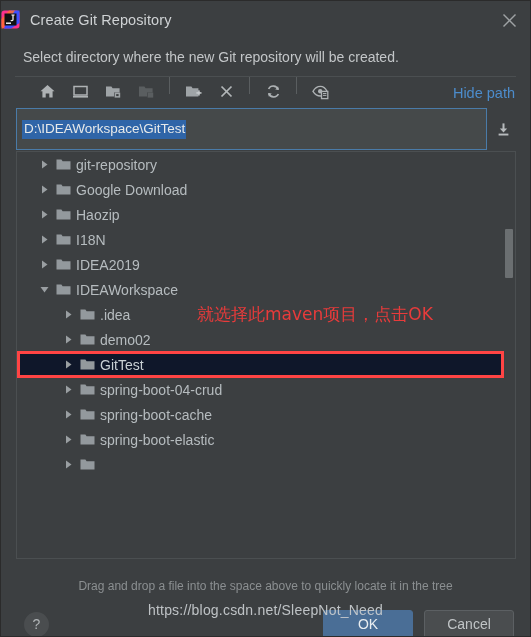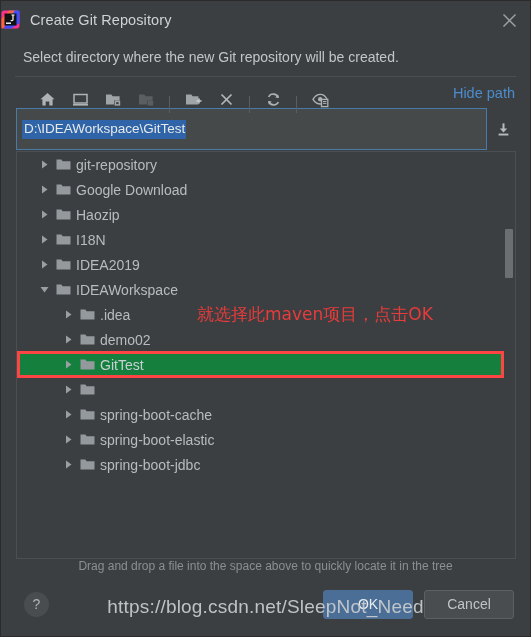--- a/index.html
+++ b/index.html
@@ -71,21 +71,21 @@
     height: 1px;
     background: #4b4f51;
     margin: 0 14px 0 14px;
   }
 
   
   .toolbar {
     position: relative;
     height: 36px;
     display: flex;
-    align-items: flex-end;
+    align-items: flex-start;
     padding-left: 31px;
   }
   .tb-icon {
     width: 30px;
     height: 28px;
     display: flex;
     align-items: center;
     justify-content: center;
     flex: none;
     margin-right: 3px;
@@ -182,21 +182,21 @@
     justify-content: center;
   }
   .row-label {
     font-size: 14px;
     color: #b6bcbf;
     white-space: nowrap;
     padding-left: 2px;
     line-height: 16px;
   }
   .row.selected {
-    background: #15803d;
+    background: #0f172a;
   }
   .row.selected .row-label { color: #c9d0d4; }
   .sel-outline {
     position: absolute;
     border: 3px solid #ff4444;
     box-sizing: border-box;
     pointer-events: none;
   }
 
   
@@ -223,21 +223,21 @@
     width: 8px;
     background: #6b6f71;
     border-radius: 1px;
   }
 
   
   .hint {
     text-align: center;
     font-size: 12px;
     color: #8b8f91;
-    margin-top: 0;
+    margin-top: 20px;
   }
   .buttons {
     position: relative;
     height: 56px;
     display: flex;
     align-items: center;
     padding: 0 16px 0 16px;
   }
   .help-btn {
     width: 25px;
@@ -275,21 +275,21 @@
     background: #4a4d4f;
     border: 1px solid #5c6063;
     color: #c0c4c6;
   }
   .watermark {
     position: absolute;
     left: 0;
     right: 0;
     bottom: 18px;
     text-align: center;
-    font-size: 19px;
+    font-size: 14px;
     color: #c6cacd;
     opacity: 0.95;
     letter-spacing: 0.2px;
     pointer-events: none;
   }
 </style>
 </head>
 <body>
 
 <div class="dialog">
@@ -536,20 +536,21 @@
           <span class="twisty">
             <svg width="9" height="9" viewBox="0 0 9 9">
               <path d="M2 0.5 L7.5 4.5 L2 8.5 Z" fill="#9a9fa2"></path>
             </svg>
           </span>
           <span class="folder-ico">
             <svg width="15" height="13" viewBox="0 0 15 13">
               <path d="M0.5 1.5 L5.4 1.5 L6.6 3.2 L14.5 3.2 L14.5 11.5 L0.5 11.5 Z" fill="#93999d"></path>
             </svg>
           </span>
+          <span class="row-label">spring-boot-04-crud</span>
         </div>
         <div class="row">
           <span class="indent" style="width: 42px;"></span>
           <span class="twisty">
             <svg width="9" height="9" viewBox="0 0 9 9">
               <path d="M2 0.5 L7.5 4.5 L2 8.5 Z" fill="#9a9fa2"></path>
             </svg>
           </span>
           <span class="folder-ico">
             <svg width="15" height="13" viewBox="0 0 15 13">
@@ -577,21 +578,20 @@
           <span class="twisty">
             <svg width="9" height="9" viewBox="0 0 9 9">
               <path d="M2 0.5 L7.5 4.5 L2 8.5 Z" fill="#9a9fa2"></path>
             </svg>
           </span>
           <span class="folder-ico">
             <svg width="15" height="13" viewBox="0 0 15 13">
               <path d="M0.5 1.5 L5.4 1.5 L6.6 3.2 L14.5 3.2 L14.5 11.5 L0.5 11.5 Z" fill="#93999d"></path>
             </svg>
           </span>
-          <span class="row-label">spring-boot-jdbc</span>
         </div>
       </div>
     <div class="sel-outline" id="sel-outline" style="top: 199px; left: 0px; width: calc(100% - 11px); height: 27px; border-color: rgb(255, 68, 68);"></div>
     <div class="annotation" id="annotation" style="left: 180px; top: 151px; color: rgb(232, 59, 59);">就选择此maven项目，点击OK</div>
     <div class="scroll-track">
       <div class="scroll-thumb" id="scroll-thumb" style="top: 19%; height: 12%;"></div>
     </div>
   </div>
 
   <div class="hint">Drag and drop a file into the space above to quickly locate it in the tree</div>

